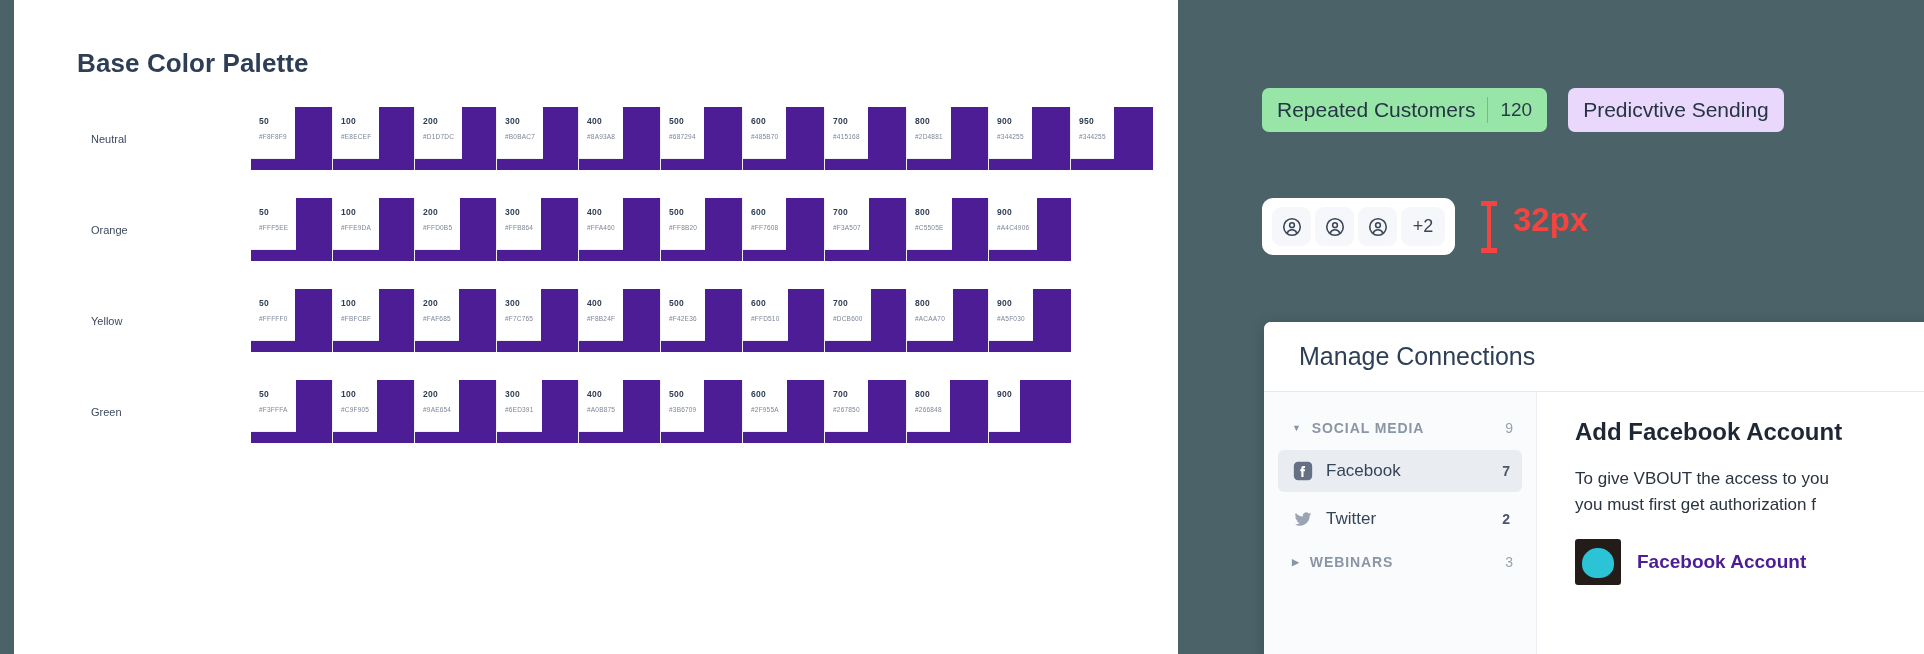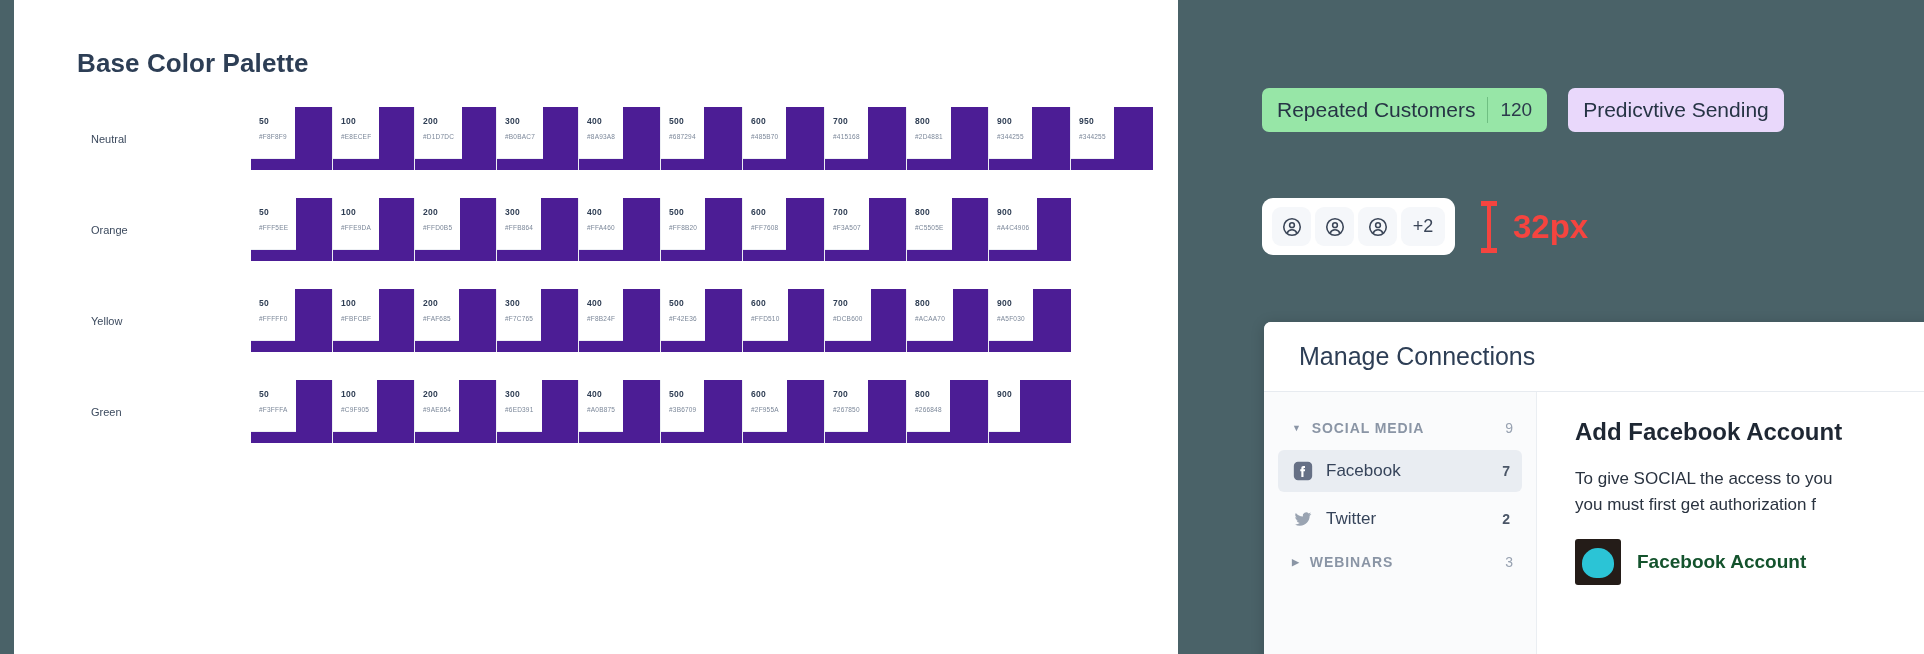--- a/index.html
+++ b/index.html
@@ -67,21 +67,21 @@
     width: 39px; height: 39px; border-radius: 9px;
     background: #f5f7fa;
     display: flex; align-items: center; justify-content: center;
   }
   .avatar svg { display: block; }
   .avatar-more {
     width: 44px; height: 39px; border-radius: 9px; background: #f5f7fa;
     display: flex; align-items: center; justify-content: center;
     font-size: 18px; color: #3b4658;
   }
-  .measure { display: flex; align-items: center; margin-left: 26px; }
+  .measure { display: flex; margin-left: 26px; }
   .measure-bar { position: relative; width: 16px; height: 52px; }
   .measure-bar::before, .measure-bar::after {
     content:''; position: absolute; left:0; width: 16px; height: 5px; background:#f5443f;
   }
   .measure-bar::before { top: 0; }
   .measure-bar::after { bottom: 0; }
   .measure-stem {
     position:absolute; left: 6px; top: 0; width: 4px; height: 52px; background:#f5443f;
   }
   .measure-text {
@@ -128,21 +128,21 @@
   }
   .mc-acct { display: flex; align-items: center; margin-top: 20px; }
   .mc-acct-thumb {
     width: 46px; height: 46px; border-radius: 3px; overflow: hidden;
     background: #241c18; position: relative;
   }
   .mc-acct-thumb .blob {
     position: absolute; left: 7px; top: 9px; width: 32px; height: 30px;
     border-radius: 50% 50% 45% 45%; background: #2bc4d6;
   }
-  .mc-acct-name { margin-left: 16px; font-size: 19px; font-weight: 700; color: #14532d; }
+  .mc-acct-name { margin-left: 16px; font-size: 19px; font-weight: 700; color: #4c1d95; }
 </style>
 </head>
 <body>
 
 <div class="stage">
 
   <div class="palette-doc">
     <div class="palette-title">Base Color Palette</div>
     <div class="ramps" id="ramps">
         <div class="ramp">
@@ -533,21 +533,21 @@
             </div>
             <div class="mc-group">
               <span class="mc-caret">▶</span>
               <span>WEBINARS</span>
               <span class="mc-count">3</span>
             </div>
           </div>
         <div class="mc-main">
           <div class="mc-h2">Add Facebook Account</div>
           <div class="mc-p">
-            <span>To give SOCIAL the access to you</span><br>
+            <span>To give VBOUT the access to you</span><br>
             <span>you must first get authorization f</span>
           </div>
           <div class="mc-acct">
             <div class="mc-acct-thumb">
               <div class="blob"></div>
             </div>
             <div class="mc-acct-name">Facebook Account</div>
           </div>
         </div>
       </div>

